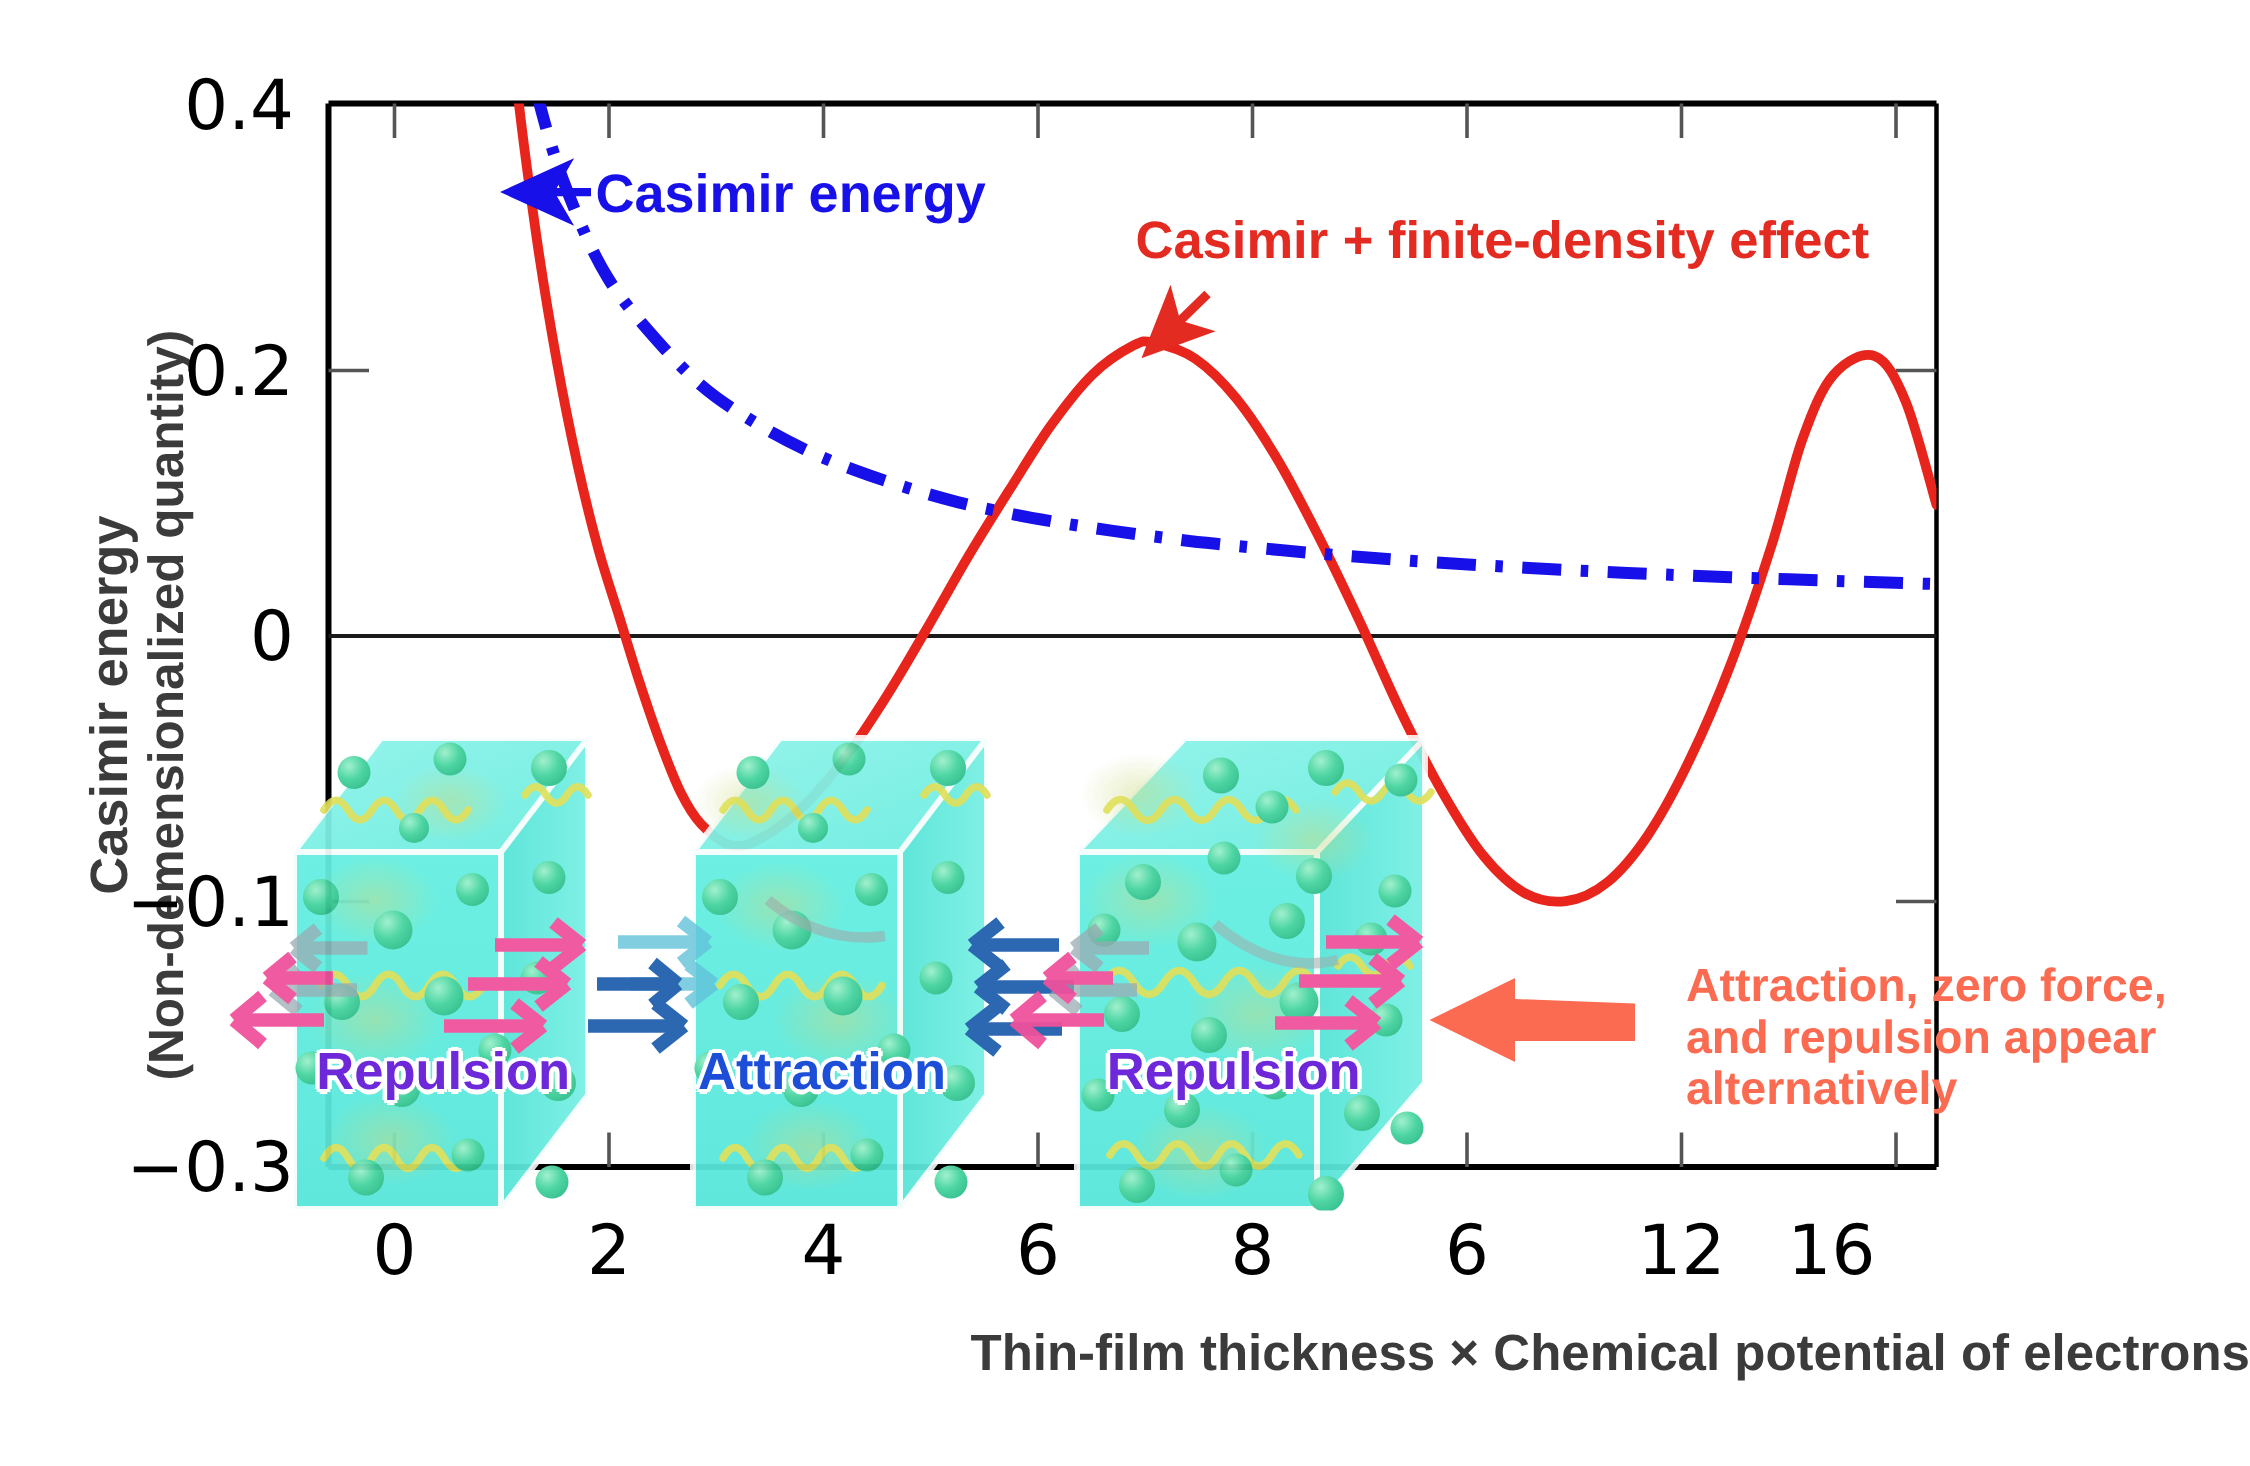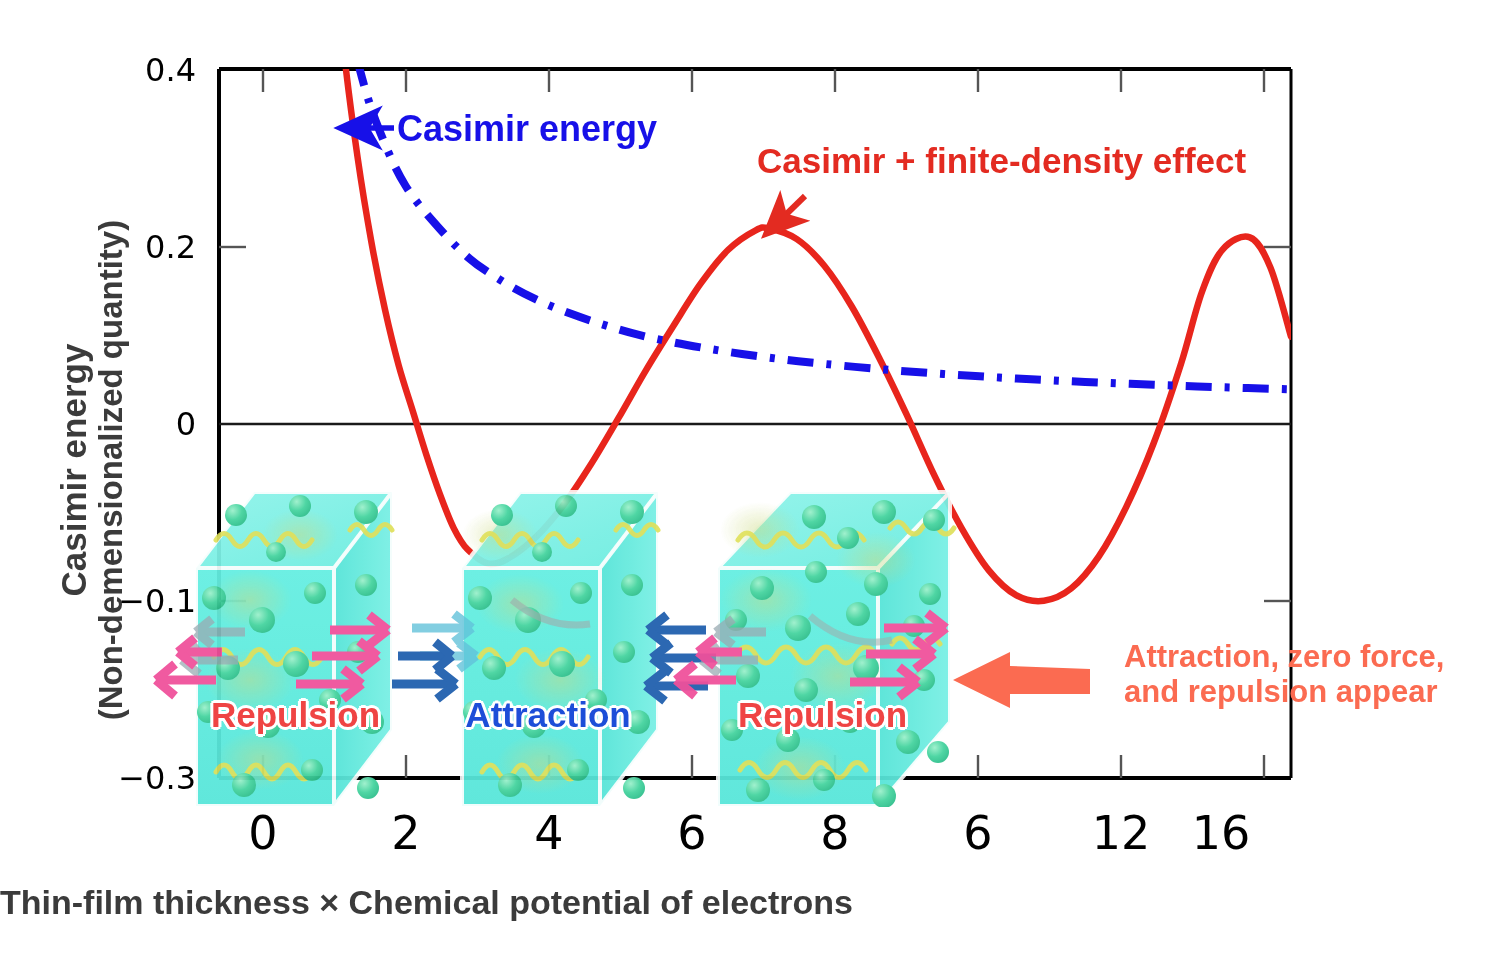--- a/index.html
+++ b/index.html
@@ -18,32 +18,32 @@
     color:#3b3b3b;
     line-height:1.12;
     pointer-events:none;
   }
   .ylabel .l1{font-size:35px;display:block;}
   .ylabel .l2{font-size:33px;display:block;}
 
   .xlabel{
     position:absolute;
     left:0px; top:883px; width:1500px;
-    text-align:left;
+    text-align:right;
     font-size:34px;
     font-weight:bold;
     color:#3b3b3b;
   }
 
   .ytick{
     position:absolute;
     right:0;
     width:120px;
     text-align:right;
-    font-size:32px;
+    font-size:46px;
     color:#000;
     font-family:"DejaVu Sans", sans-serif;
     font-weight:400;
     transform:translateY(-50%);
   }
   .xtick{
     position:absolute;
     width:100px;
     text-align:center;
     font-size:46px;
@@ -60,21 +60,21 @@
   .cube-label{
     position:absolute;
     font-size:35px;
     font-weight:bold;
     white-space:nowrap;
     transform:translateX(-50%);
     text-shadow:
       -2px -2px 0 #fff, 2px -2px 0 #fff, -2px 2px 0 #fff, 2px 2px 0 #fff,
       -3px 0 0 #fff, 3px 0 0 #fff, 0 -3px 0 #fff, 0 3px 0 #fff;
   }
-  .lab-rep{color:#ef4444;padding-left:21px;}
+  .lab-rep{color:#6d28d9;padding-left:21px;}
   .lab-att{color:#1d4ed8;}
 </style>
 </head>
 <body>
 
 <div id="stage">
 
   <div class="ylabel">
     <span class="l1">Casimir energy</span>
     <span class="l2">(Non-demensionalized quantity)</span>
@@ -414,19 +414,20 @@
     </g>
   </svg>
 
   <div class="ann ann-casimir">Casimir energy</div>
 
   <div class="ann ann-cfd">Casimir + finite-density effect</div>
 
   <div class="ann ann-alt">
     <div>Attraction, zero force,</div>
     <div>and repulsion appear</div>
+    <div>alternatively</div>
   </div>
 
   <div class="cube-label lab-rep" style="left:285px;top:695px;">Repulsion</div>
   <div class="cube-label lab-att" style="left:548px;top:695px;">Attraction</div>
   <div class="cube-label lab-rep" style="left:812px;top:695px;">Repulsion</div>
 
 </div>
 
 </body></html>

